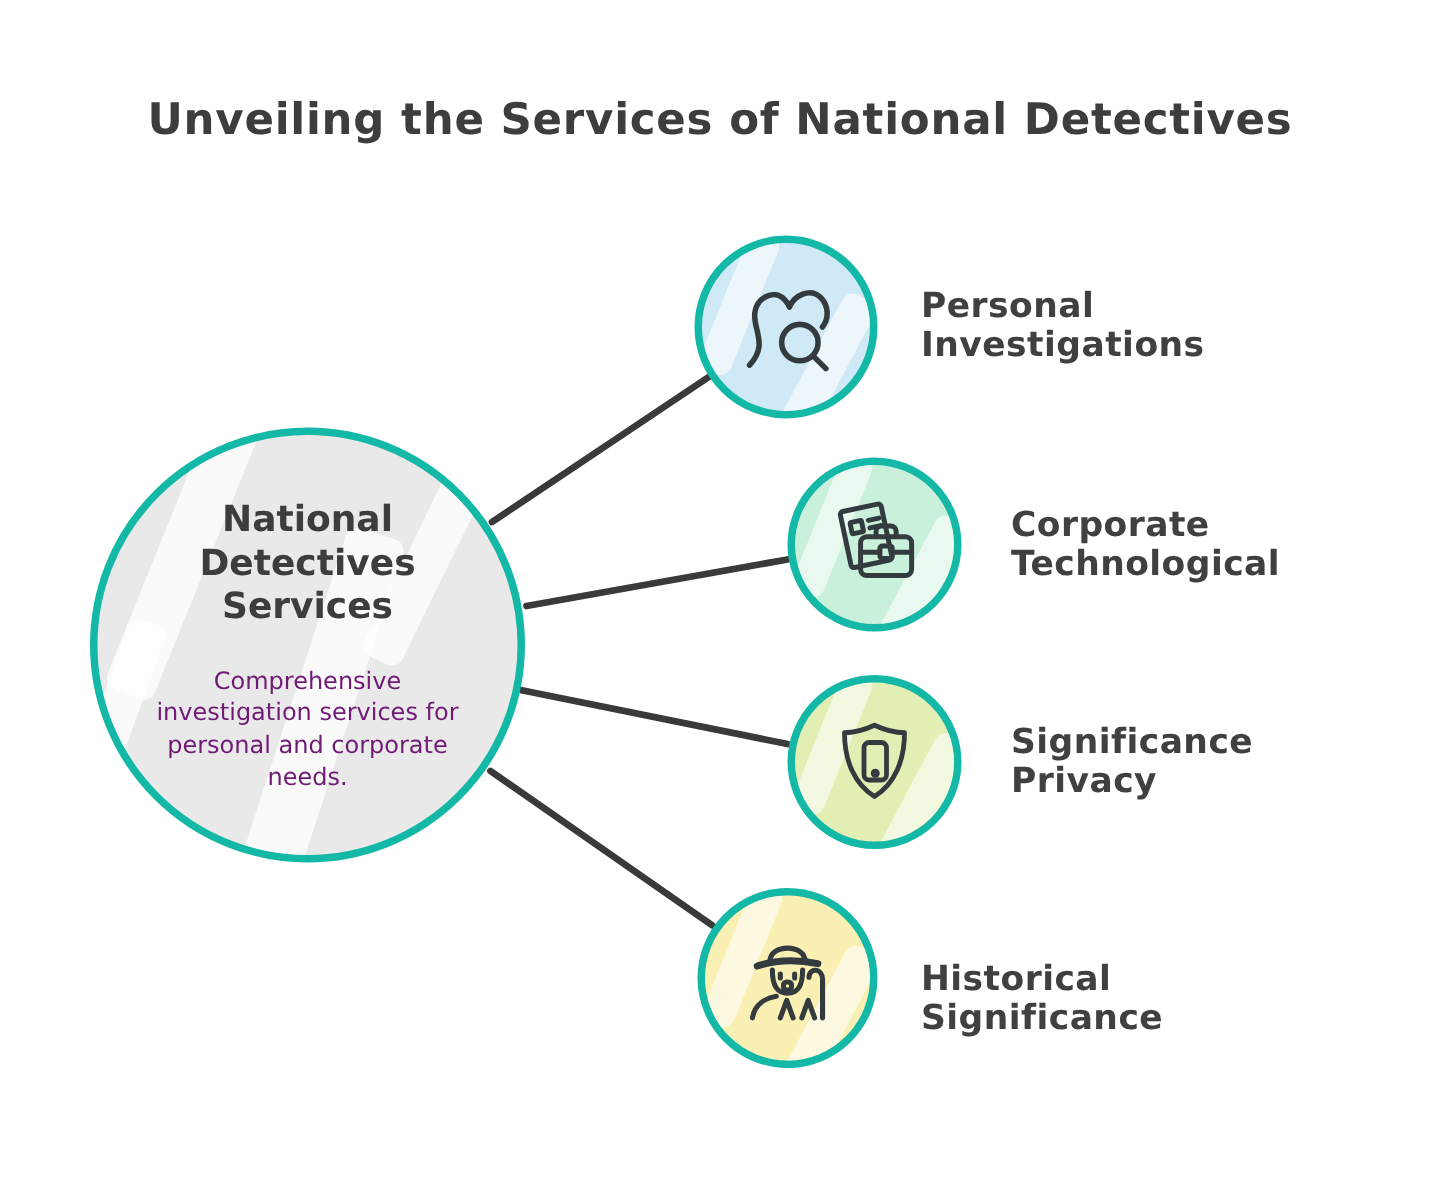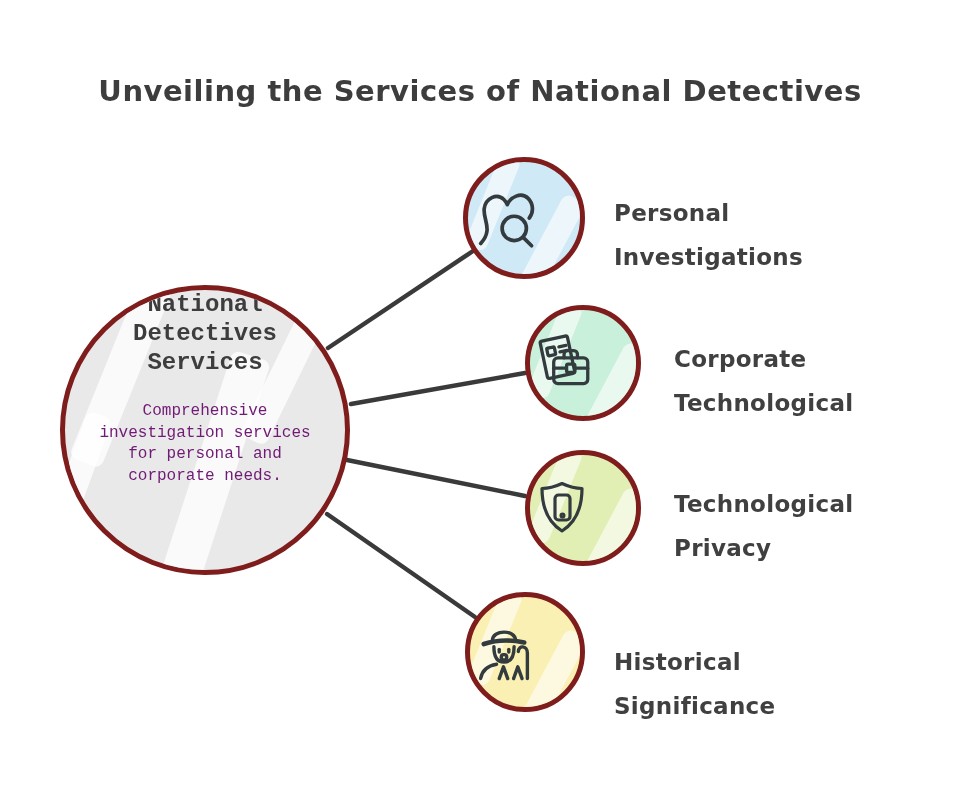--- a/index.html
+++ b/index.html
@@ -1,44 +1,44 @@
 <!DOCTYPE html>
 <html><head>
 <meta charset="utf-8">
 <style>
   html,body{margin:0;padding:0;background:#ffffff;}
   body{font-family:"DejaVu Sans","Liberation Sans",sans-serif;}
   #canvas{position:relative;width:960px;height:800px;background:#ffffff;overflow:hidden;}
 
   .page-title{
     position:absolute;top:62px;left:0;width:960px;text-align:center;
-    font-size:29px;font-weight:bold;color:#3d3d3d;letter-spacing:.5px;margin-top:12px;
+    font-size:29px;font-weight:bold;color:#3d3d3d;letter-spacing:.5px;
   }
 
   #connectors{position:absolute;left:0;top:0;width:960px;height:800px;}
   #connectors line{stroke-width:4.5;stroke-linecap:round;}
 
-  .circle{position:absolute;border:5px solid #7f1d1d;border-radius:50%;
-    box-sizing:border-box;display:flex;align-items:center;
-    overflow:hidden;font-family:Liberation Mono, monospace;}
+  .circle{position:absolute;border:5px solid #14b8a6;border-radius:50%;
+    box-sizing:border-box;display:flex;align-items:center;justify-content:center;
+    overflow:hidden;}
 
   .center-circle{left:60px;top:285px;width:290px;height:290px;background:#e9e9e9;
     flex-direction:column;text-align:center;}
   .center-title{position:relative;font-size:24px;font-weight:bold;color:#3d3d3d;
     line-height:29px;width:190px;margin-bottom:24px;}
   .center-desc{position:relative;font-size:16px;color:#701a75;line-height:21.5px;width:218px;}
 
   .sat{background:#fff;}
   .sat-1{left:463px;top:157px;width:122px;height:122px;}
   .sat-2{left:525px;top:305px;width:116px;height:116px;}
   .sat-3{left:525px;top:450px;width:116px;height:116px;}
   .sat-4{left:465px;top:592px;width:120px;height:120px;}
 
   .node-label{position:absolute;font-size:23px;font-weight:bold;color:#404040;
-    line-height:44px;width:215px;letter-spacing:.3px;}
+    line-height:26px;width:215px;letter-spacing:.3px;}
   .label-1{left:614px;top:191px;}
   .label-2{left:674px;top:337px;}
   .label-3{left:674px;top:482px;}
   .label-4{left:614px;top:640px;}
 
   .streak{position:absolute;background:rgba(255,255,255,.6);border-radius:8px;
     transform:rotate(22deg);pointer-events:none;}
   .center-circle .streak{background:rgba(255,255,255,.75);}
   .st-c1{left:40px;top:-20px;width:34px;height:200px;}
   .st-c2{left:130px;top:60px;width:40px;height:240px;transform:rotate(18deg);}
@@ -106,21 +106,21 @@
 
   <div class="circle sat sat-3" style="background-color: rgb(225, 239, 180);">
     <div class="streak st-a"></div>
     <div class="streak st-b"></div>
     <svg class="icon" width="64" height="64" viewBox="0 0 64 64">
       <path d="M32 7.5 C38.5 10.5 45.5 12.5 52 12.5 C52 31 45.5 46.5 32 55 C18.5 46.5 12 31 12 12.5 C18.5 12.5 25.5 10.5 32 7.5 Z"></path>
       <rect x="25" y="19" width="15" height="25" rx="3.5"></rect>
       <circle cx="32.5" cy="39.5" r="1.4" fill="#333b3e"></circle>
     </svg>
   </div>
-  <div class="node-label label-3">Technological Privacy</div>
+  <div class="node-label label-3">Significance Privacy</div>
 
   <div class="circle sat sat-4" style="background-color: rgb(251, 240, 179);">
     <div class="streak st-a"></div>
     <div class="streak st-b"></div>
     <svg class="icon" width="68" height="68" viewBox="0 0 64 64">
       <path d="M21 21.5 C21 10.5 43 10.5 43 21.5"></path>
       <path d="M13 24.5 C25 20.5 39 20.5 51 23" style="stroke-width:4.4"></path>
       <path d="M22.5 27 C22.5 37 25.5 41.5 32 41.5 C38.5 41.5 41.5 37 41.5 27"></path>
       <line x1="27.5" y1="29.5" x2="27.5" y2="32"></line>
       <line x1="36.5" y1="29.5" x2="36.5" y2="32"></line>

